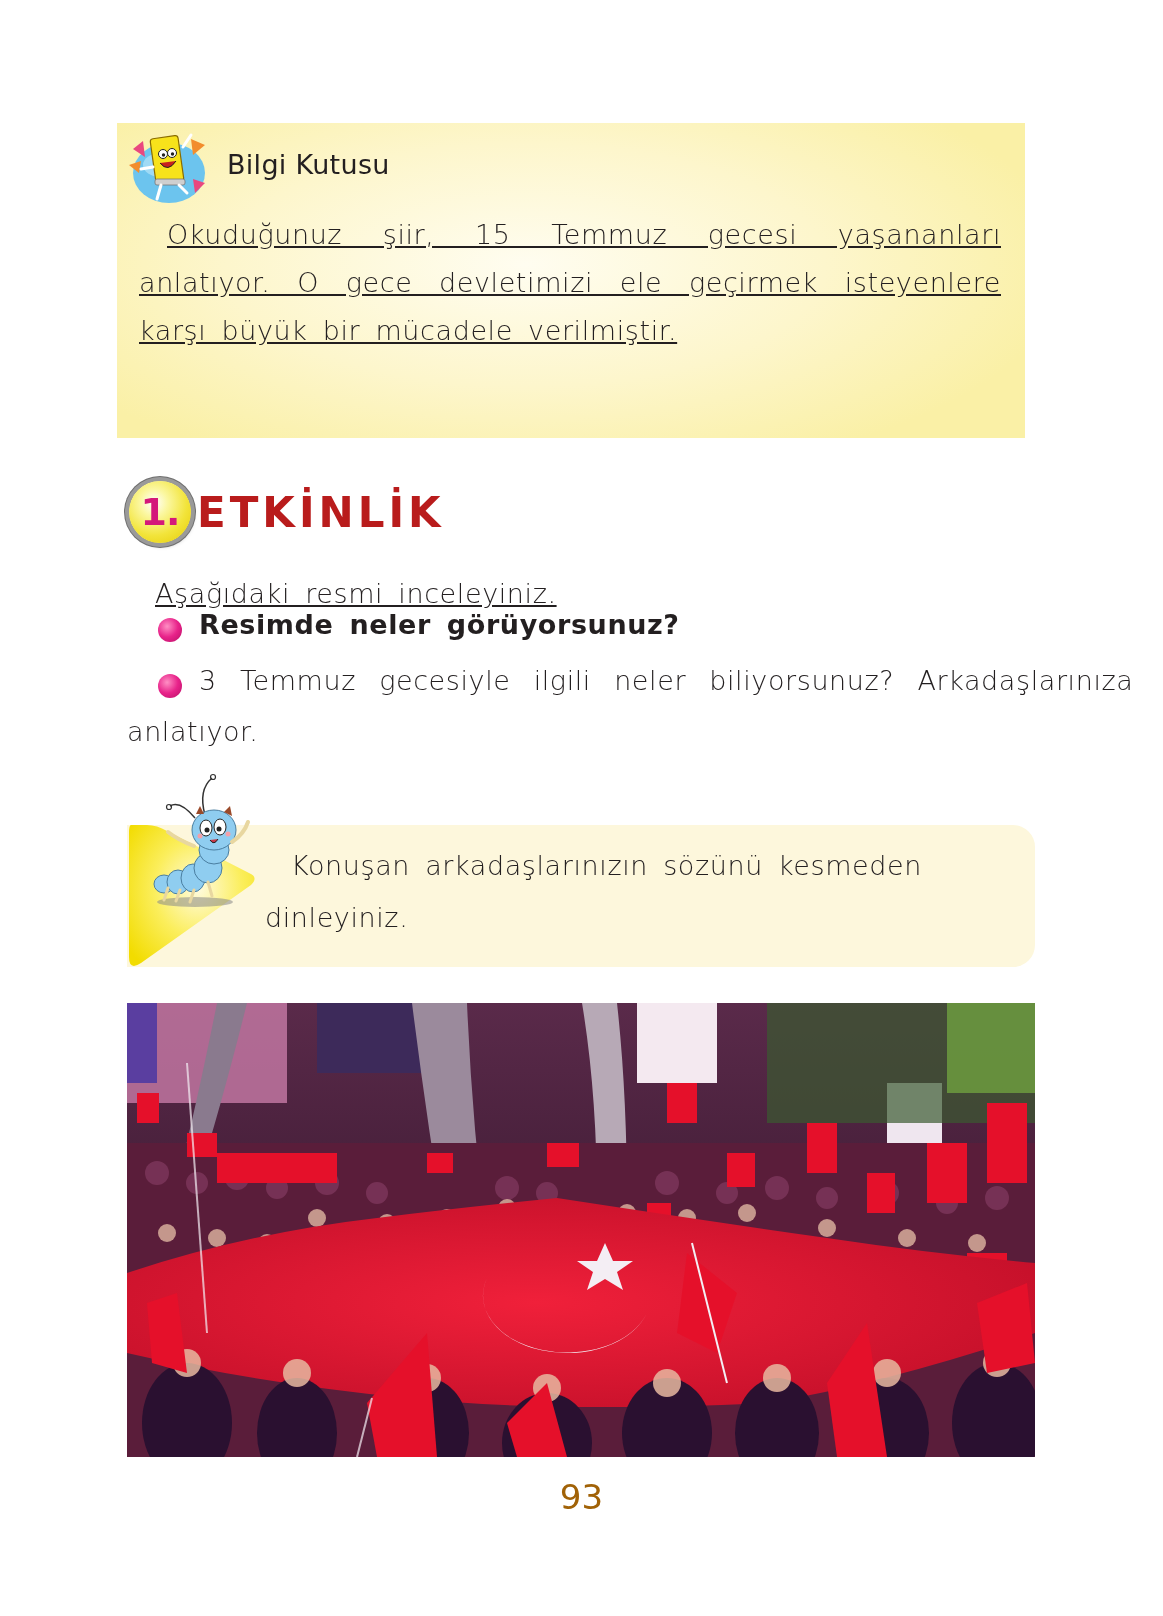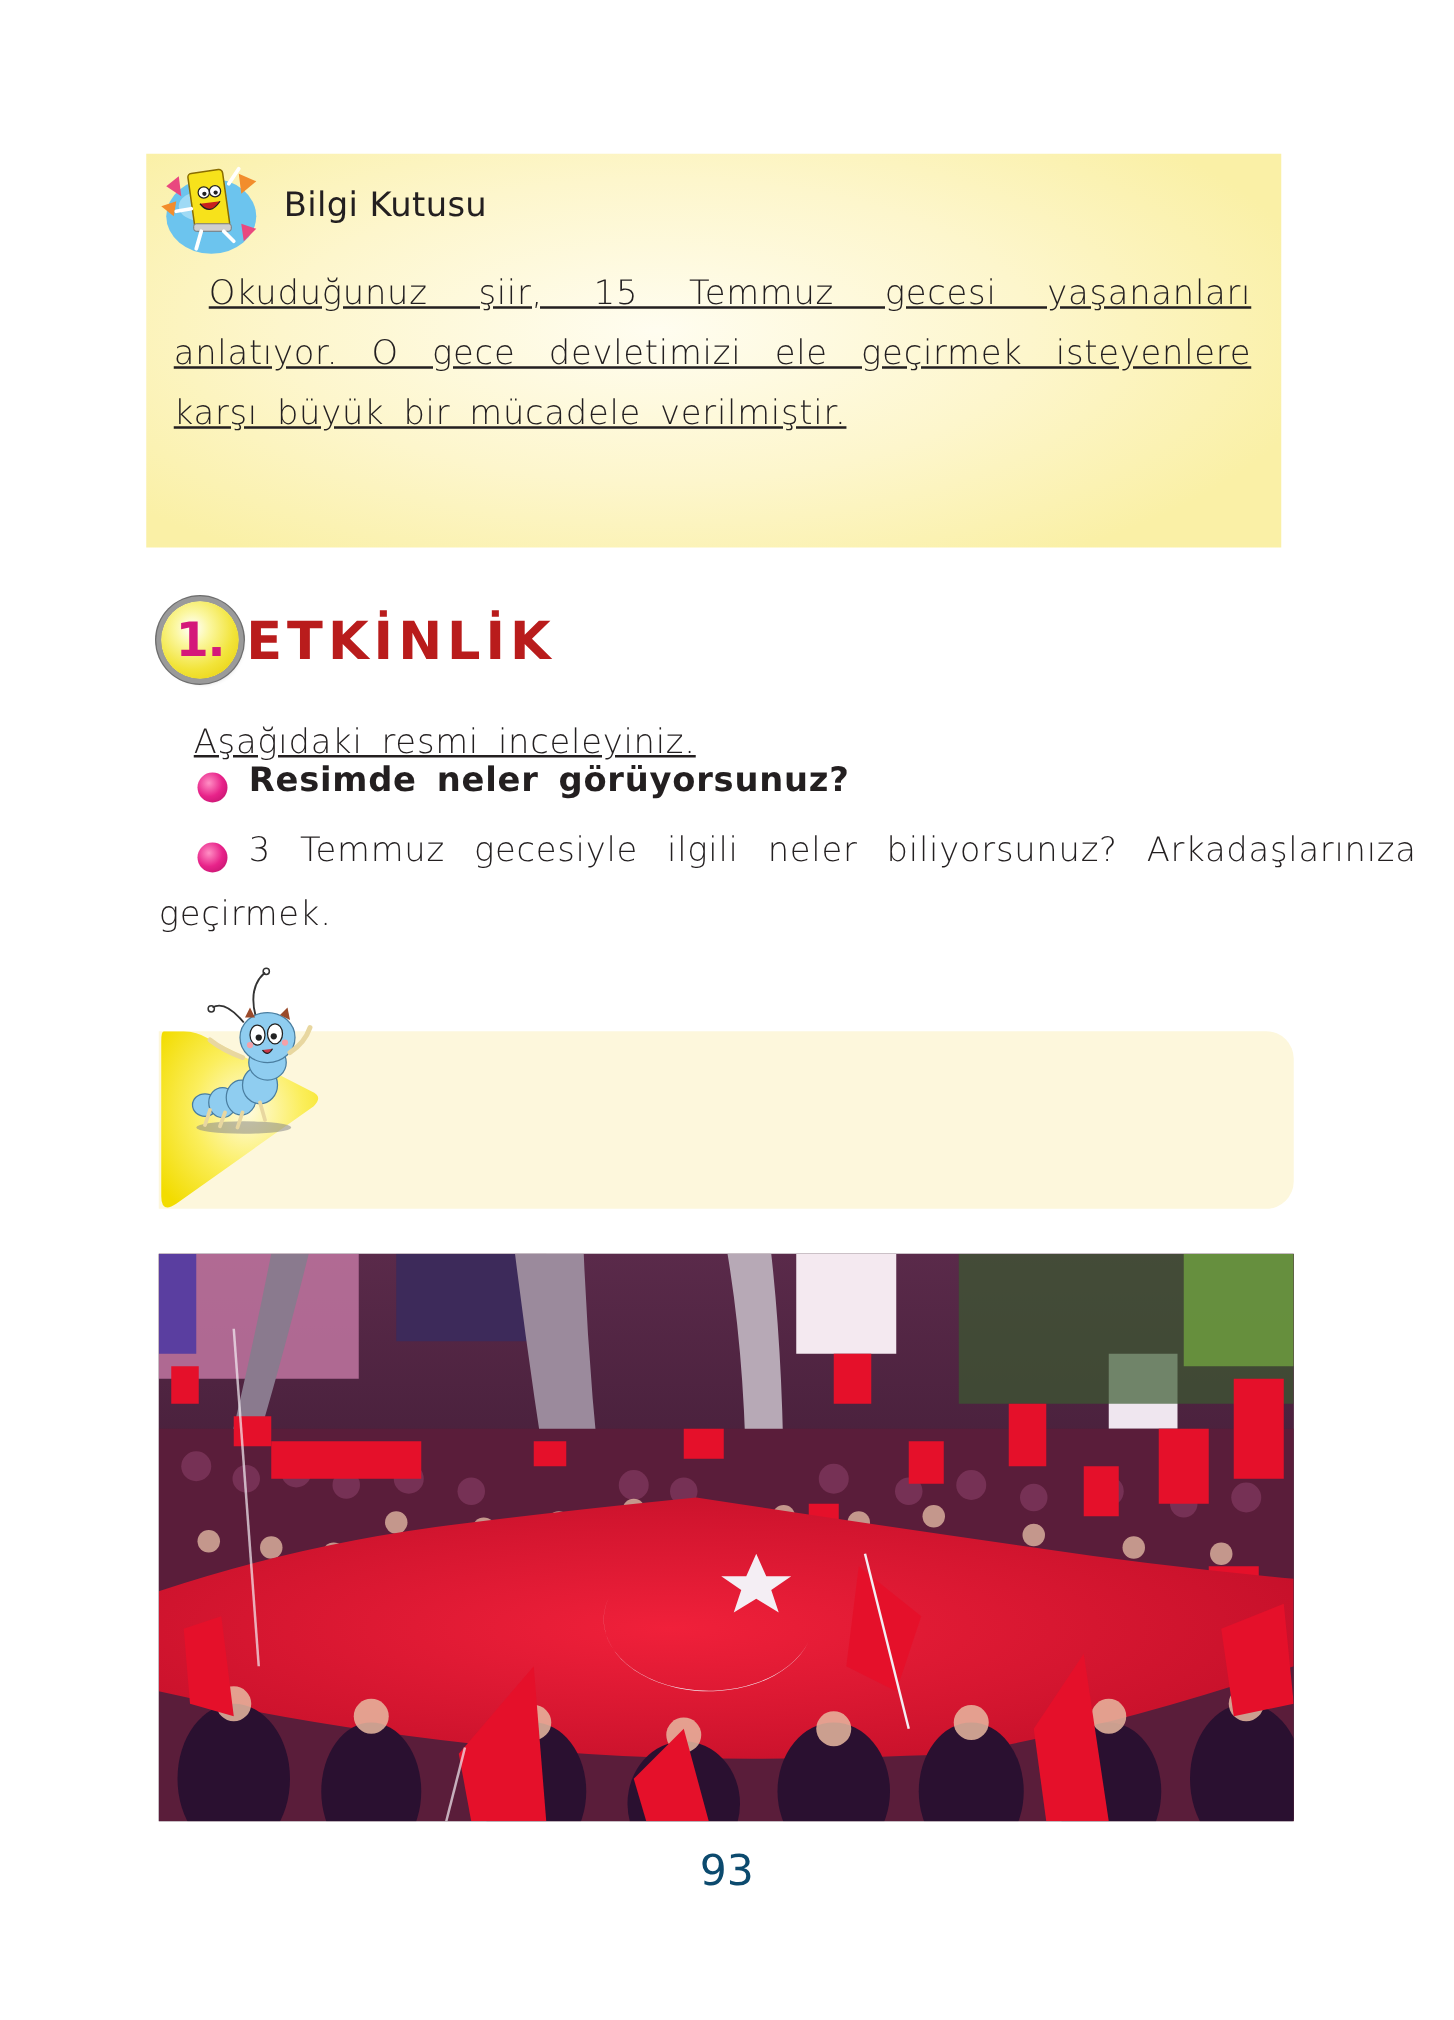--- a/index.html
+++ b/index.html
@@ -52,21 +52,21 @@
   .speech-mascot { left: 150px; top: 770px; width: 110px; height: 140px; }
   .speech-text {
     left: 265px; top: 840px; width: 730px; font-size: 27px; line-height: 52px; font-weight: 300;
     letter-spacing: 0.6px; word-spacing: 6px;
   }
   .speech-text p { margin: 0; }
 
   
   .photo { left: 127px; top: 1003px; width: 908px; height: 454px; overflow: hidden; background: #3a0f28; }
 
-  .page-num { left: 0; width: 1163px; top: 1477px; text-align: center; font-size: 34px; color: #0c4a6e; }
+  .page-num { left: 0; width: 1163px; top: 1477px; text-align: center; font-size: 34px; color: #a16207; }
 </style>
 </head>
 <body>
 
 <div class="abs info-box">
   <svg class="abs info-mascot" viewBox="0 0 86 80">
     <ellipse cx="44" cy="46" rx="36" ry="30" fill="#6cc4ee"></ellipse>
     <ellipse cx="36" cy="38" rx="18" ry="12" fill="#b5e4f8" opacity="0.7"></ellipse>
     <path d="M8 22 L18 14 L20 30 Z" fill="#e9487f"></path>
     <path d="M4 38 L16 34 L14 46 Z" fill="#f28d2c"></path>
@@ -95,21 +95,21 @@
 </div>
 <div class="abs heading">ETKİNLİK</div>
 
 <div class="abs body-line" style="left:155px; top:578px;text-decoration:underline;">Aşağıdaki resmi inceleyiniz.</div>
 
 <div class="abs bullet" style="left:158px; top:618px;"></div>
 <div class="abs body-line" style="left:199px; top:609px;font-weight:bold;">Resimde neler görüyorsunuz?</div>
 
 <div class="abs bullet" style="left:158px; top:674px;"></div>
 <div class="abs body-line" style="left:199px; top:665px; width:836px; text-align:justify; text-align-last:justify; word-spacing:14px;">3 Temmuz gecesiyle ilgili neler biliyorsunuz? Arkadaşlarınıza</div>
-<div class="abs body-line" style="left:127px; top:716px;">geçirmek.</div>
+<div class="abs body-line" style="left:127px; top:716px;">anlatıyor.</div>
 
 <div class="abs speech-box"></div>
 <svg class="abs speech-tri" viewBox="0 0 130 142">
   <defs>
     <radialGradient id="tg" cx="0.55" cy="0.45" r="0.7">
       <stop offset="0" stop-color="#fffbe0"></stop>
       <stop offset="0.5" stop-color="#fbee5c"></stop>
       <stop offset="1" stop-color="#f2dc00"></stop>
     </radialGradient>
   </defs>
@@ -134,20 +134,21 @@
   <circle cx="57" cy="60" r="2.5" fill="#222"></circle>
   <circle cx="69" cy="59" r="2.5" fill="#222"></circle>
   <circle cx="50" cy="66" r="2.5" fill="#f4a0a8"></circle>
   <circle cx="78" cy="64" r="2.5" fill="#f4a0a8"></circle>
   <path d="M60 70 Q64 76 68 69" fill="#c83a4a" stroke="#222" stroke-width="1"></path>
   <path d="M44 76 Q28 70 18 62" stroke="#e8d7a0" stroke-width="4" stroke-linecap="round" fill="none"></path>
   <path d="M82 72 Q94 64 98 52" stroke="#e8d7a0" stroke-width="4" stroke-linecap="round" fill="none"></path>
   <path d="M18 118 L14 130 M30 120 L26 131 M44 120 L40 132 M58 112 L62 126" stroke="#e8d7a0" stroke-width="3" stroke-linecap="round"></path>
 </svg>
 <div class="abs speech-text">
+  <p style="text-indent:26px;">Konuşan arkadaşlarınızın sözünü kesmeden dinleyiniz.</p>
 </div>
 
 <div class="abs photo">
   <svg width="908" height="454" viewBox="0 0 908 454">
     <defs>
       <linearGradient id="sky" x1="0" y1="0" x2="0" y2="1">
         <stop offset="0" stop-color="#5a2a4a"></stop>
         <stop offset="1" stop-color="#2a0f22"></stop>
       </linearGradient>
       <radialGradient id="flagG" cx="0.45" cy="0.5" r="0.6">

